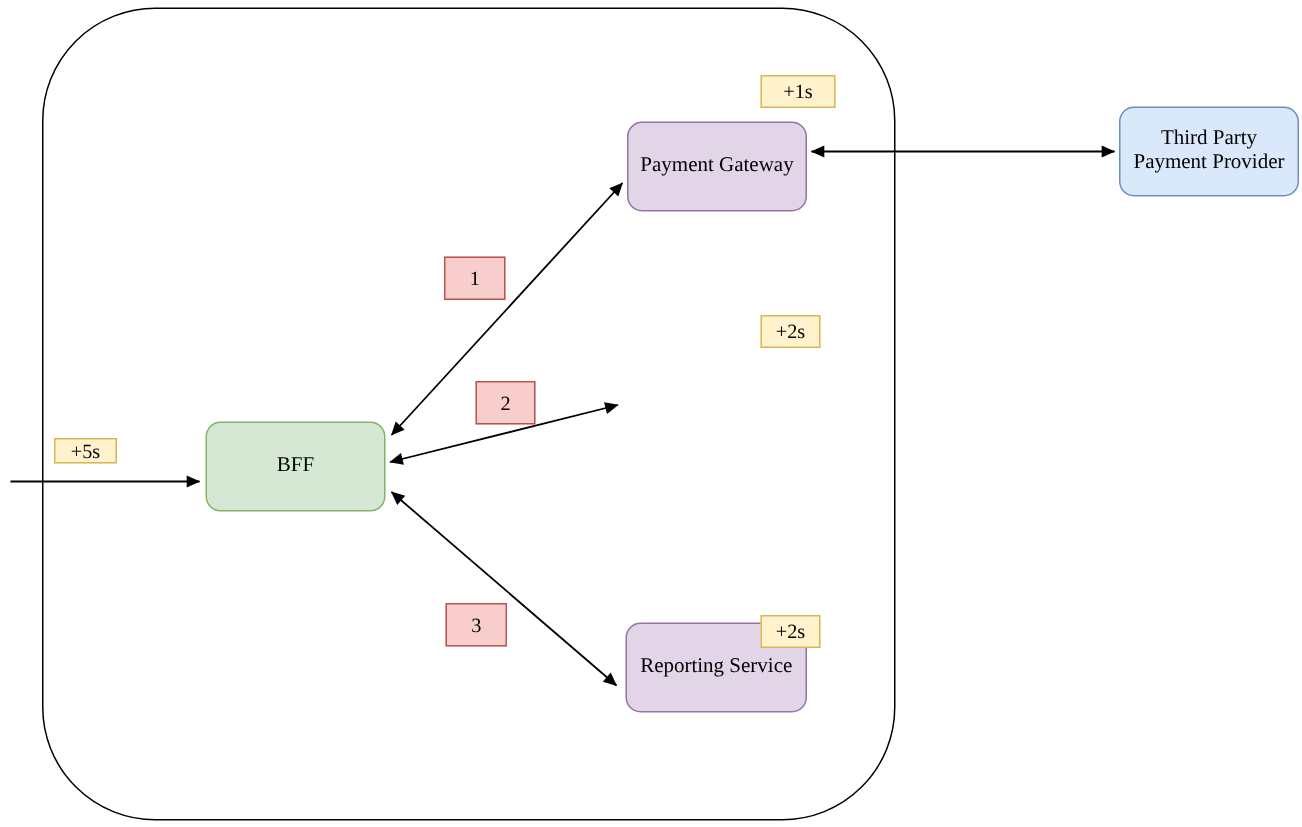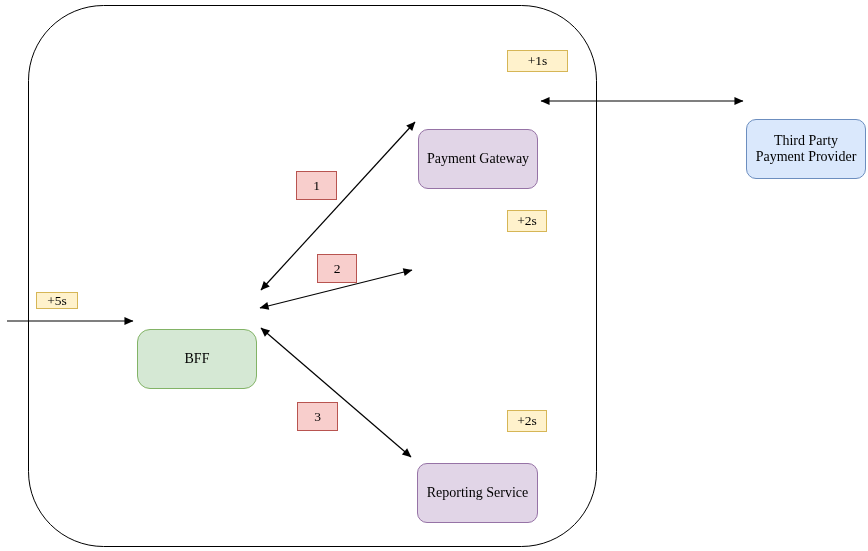--- a/index.html
+++ b/index.html
@@ -5,23 +5,23 @@
   html,body{margin:0;padding:0;background:#ffffff;}
   .canvas{
     position:relative;width:868px;height:551px;background:#ffffff;
     font-family:"Liberation Serif","DejaVu Serif",serif;color:#000;
     overflow:hidden;
   }
   .canvas svg{position:absolute;left:0;top:0;}
   .node{
     position:absolute;box-sizing:border-box;
     display:flex;align-items:center;justify-content:center;text-align:center;
-    font-size:14px;line-height:1.15;border:1px solid;border-radius:10px;margin-top:48px;
+    font-size:14px;line-height:1.15;border:1px solid;border-radius:10px;
   }
-  .node.green{background:#d5e8d4;border-color:#82b366;border-radius:13px;}
+  .node.green{background:#d5e8d4;border-color:#82b366;}
   .node.purple{background:#e1d5e7;border-color:#9673a6;}
   .node.blue{background:#dae8fc;border-color:#6c8ebf;padding:0 6px;}
   .badge{
     position:absolute;box-sizing:border-box;
     display:flex;align-items:center;justify-content:center;text-align:center;
     font-size:13.5px;border:1px solid;
   }
   .badge.yellow{background:#fff2cc;border-color:#d6b656;}
   .badge.red{background:#f8cecc;border-color:#b85450;}
 </style>
@@ -54,21 +54,21 @@
 
   <div class="node purple" style="left:418px;top:81px;width:120px;height:60px;">Payment Gateway</div>
 
 
   <div class="node purple" style="left:417px;top:415px;width:121px;height:60px;">Reporting Service</div>
 
   <div class="node blue" style="left:746px;top:71px;width:120px;height:60px;">Third Party Payment Provider</div>
 
   <div class="badge yellow" style="left:36px;top:292px;width:42px;height:17px;">+5s</div>
 
-  <div class="badge yellow" style="left:507px;top:50px;width:61px;height:22px;">+1s</div>
+  <div class="badge yellow" style="left:507px;top:50px;width:50px;height:22px;">+1s</div>
 
   <div class="badge yellow" style="left:507px;top:210px;width:40px;height:22px;">+2s</div>
 
   <div class="badge yellow" style="left:507px;top:410px;width:40px;height:22px;">+2s</div>
 
   <div class="badge red" style="left:296px;top:171px;width:41px;height:29px;">1</div>
 
   <div class="badge red" style="left:317px;top:254px;width:40px;height:29px;">2</div>
 
   <div class="badge red" style="left:297px;top:402px;width:41px;height:29px;">3</div>

